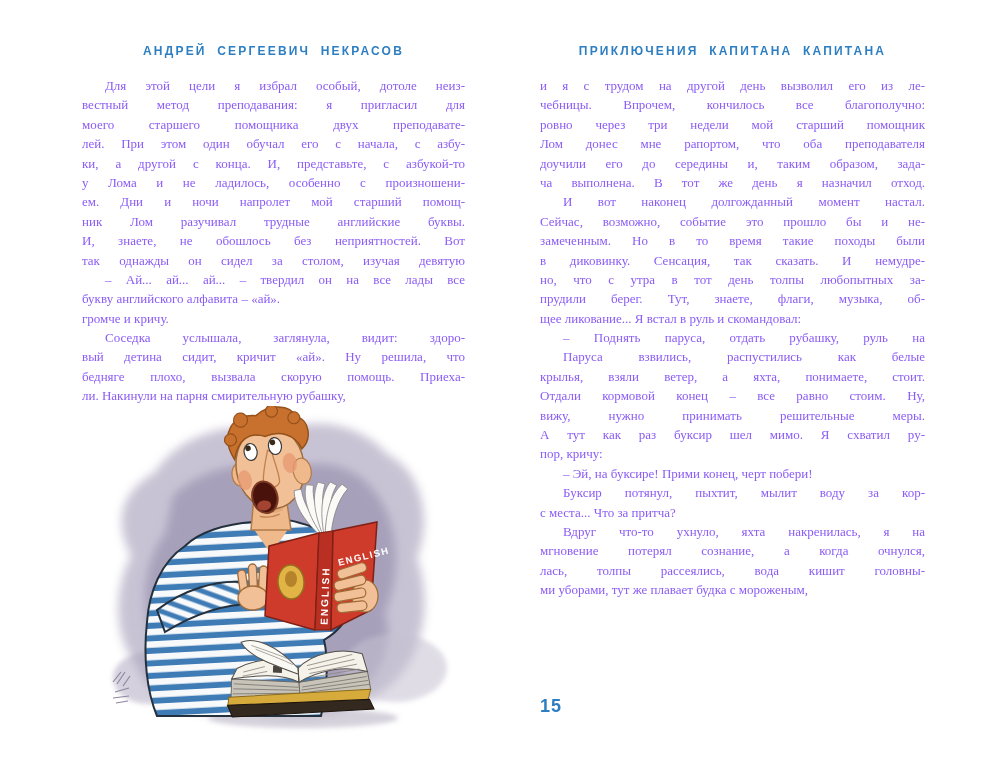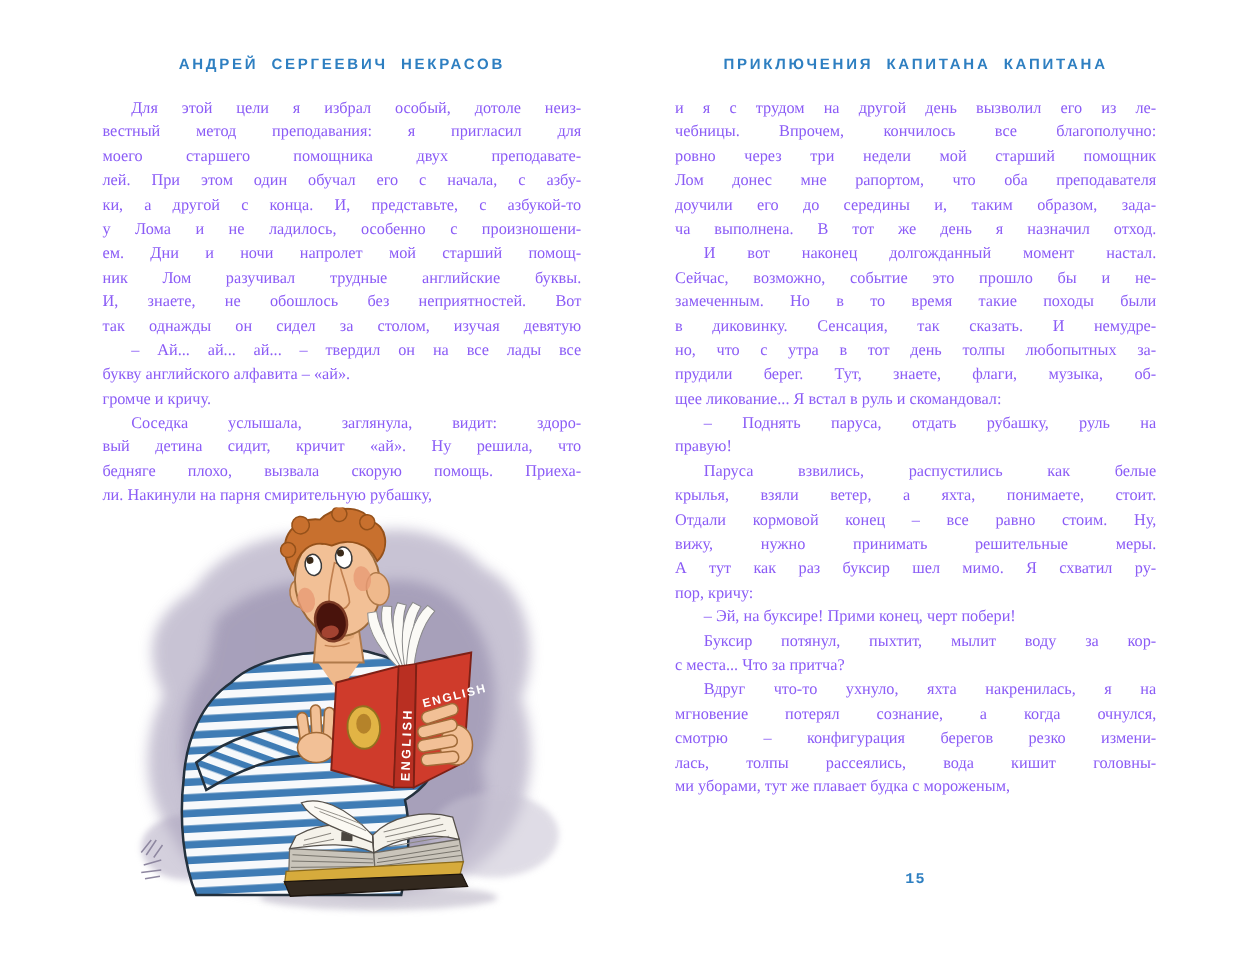--- a/index.html
+++ b/index.html
@@ -16,23 +16,23 @@
   }
   #head-left{left:82px;width:383px;}
   #head-right{left:540px;width:385px;}
   .text-col{position:absolute;top:76px;font-size:13px;color:#8b5cf6;}
   #left-col{left:82px;width:383px;}
   #right-col{left:540px;width:385px;}
   .line{height:19.4px;line-height:19.4px;text-align:justify;text-align-last:justify;}
   .line.last{text-align-last:left;}
   .line.indent{text-indent:23px;}
   #page-num{
-    position:absolute;left:540px;width:385px;top:696px;text-align:center;
-    font-family:Liberation Mono, monospace;
-    font-weight:bold;font-size:12px;color:var(--blue);letter-spacing:1px;
+    position:absolute;left:540px;width:385px;top:696px;text-align:left;
+    font-family:Liberation Sans, sans-serif;
+    font-weight:bold;font-size:18px;color:var(--blue);letter-spacing:1px;
   }
   #illo{position:absolute;left:103px;top:406px;width:378px;height:330px;}
   svg text{font-family:"Liberation Sans","DejaVu Sans",sans-serif;}
 </style>
 </head>
 <body>
 
 <div class="spread">
 
   <div id="head-left" class="running-head">АНДРЕЙ СЕРГЕЕВИЧ НЕКРАСОВ</div>
@@ -185,32 +185,30 @@
       <div class="line">доучили его до середины и, таким образом, зада-</div>
       <div class="line">ча выполнена. В тот же день я назначил отход.</div>
       <div class="line indent">И вот наконец долгожданный момент настал.</div>
       <div class="line">Сейчас, возможно, событие это прошло бы и не-</div>
       <div class="line">замеченным. Но в то время такие походы были</div>
       <div class="line">в диковинку. Сенсация, так сказать. И немудре-</div>
       <div class="line">но, что с утра в тот день толпы любопытных за-</div>
       <div class="line">прудили берег. Тут, знаете, флаги, музыка, об-</div>
       <div class="line last">щее ликование... Я встал в руль и скомандовал:</div>
       <div class="line indent">– Поднять паруса, отдать рубашку, руль на</div>
-      <div class="line last">правую!</div>
       <div class="line indent">Паруса взвились, распустились как белые</div>
       <div class="line">крылья, взяли ветер, а яхта, понимаете, стоит.</div>
       <div class="line">Отдали кормовой конец – все равно стоим. Ну,</div>
       <div class="line">вижу, нужно принимать решительные меры.</div>
       <div class="line">А тут как раз буксир шел мимо. Я схватил ру-</div>
       <div class="line last">пор, кричу:</div>
       <div class="line last indent">– Эй, на буксире! Прими конец, черт побери!</div>
       <div class="line indent">Буксир потянул, пыхтит, мылит воду за кор-</div>
       <div class="line last">с места... Что за притча?</div>
       <div class="line indent">Вдруг что-то ухнуло, яхта накренилась, я на</div>
       <div class="line">мгновение потерял сознание, а когда очнулся,</div>
-      <div class="line">смотрю – конфигурация берегов резко измени-</div>
       <div class="line">лась, толпы рассеялись, вода кишит головны-</div>
       <div class="line last">ми уборами, тут же плавает будка с мороженым,</div>
     </div>
 
   <div id="page-num">15</div>
 
 </div>
 
 </body></html>

